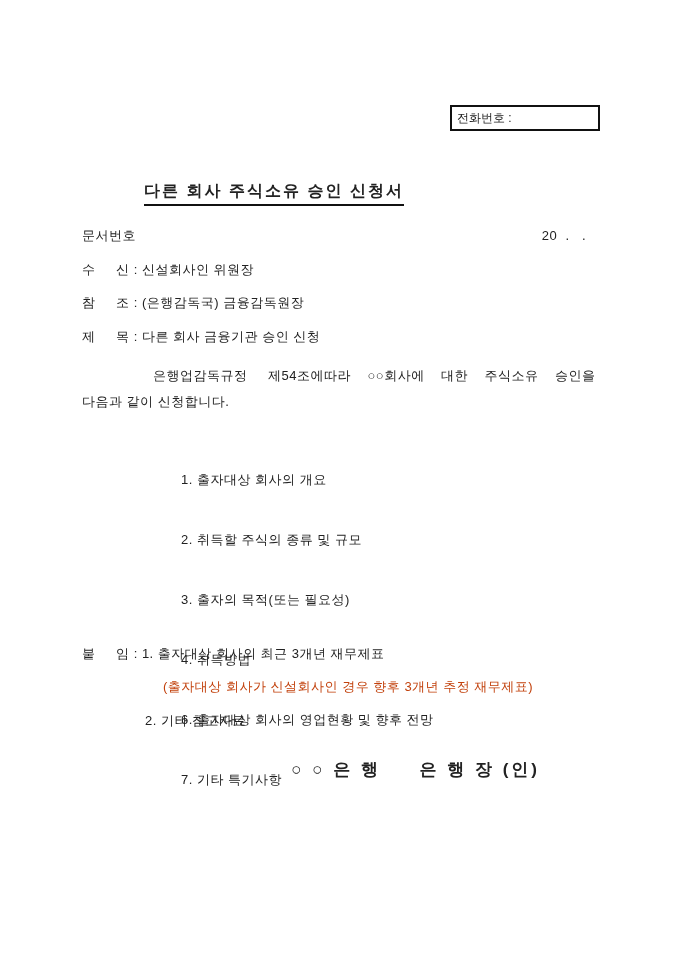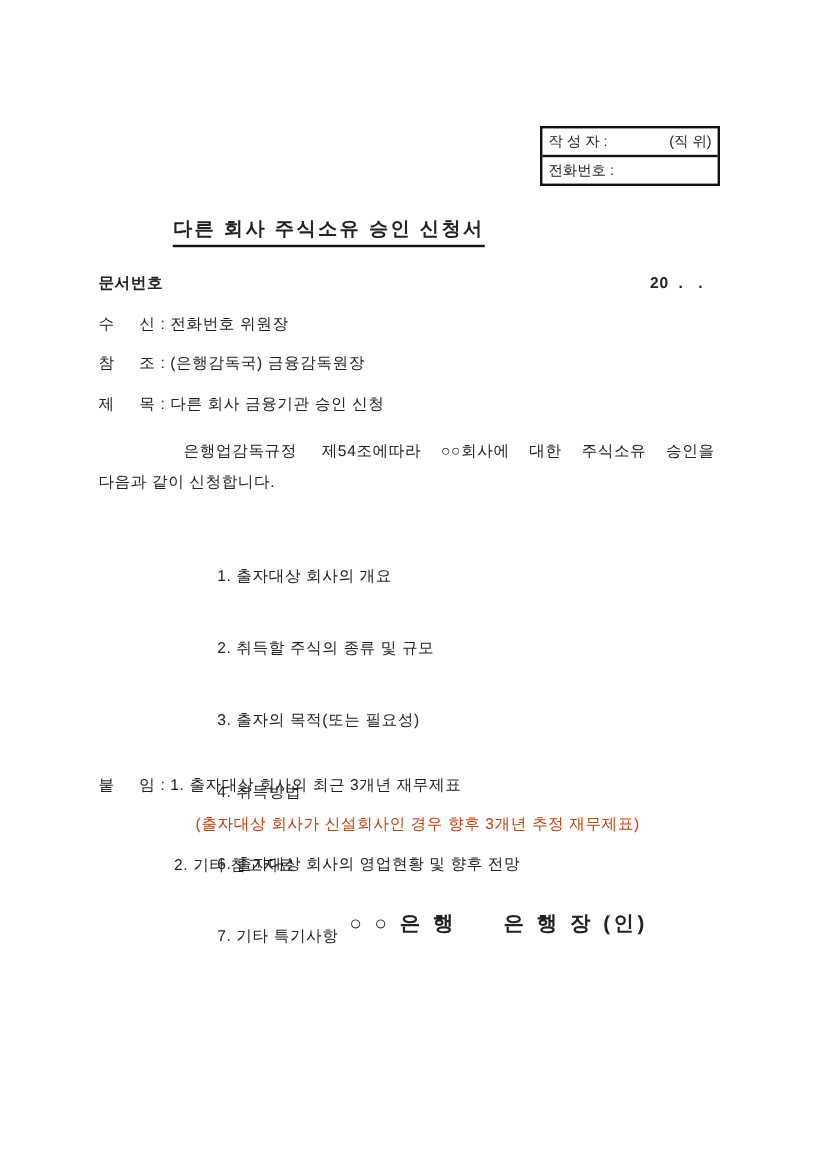--- a/index.html
+++ b/index.html
@@ -28,21 +28,21 @@
   
   .doc-title-wrap { position: absolute; top: 181px; left: 0; width: 548px; text-align: center; }
   .doc-title {
     display: inline-block; font-size: 16px; font-weight: bold; letter-spacing: 2px;
     border-bottom: 2px solid #111; padding-bottom: 2px; white-space: pre-wrap;
   }
 
   
   .doc-number-line {
     position: absolute; top: 228px; left: 82px; width: 518px;
-    display: flex; justify-content: space-between; font-weight: bold;
+    display: flex; justify-content: space-between;
   }
   .doc-number-line .date { padding-right: 14px; }
 
   .field-recipient { top: 262px; left: 82px; }
   .field-reference { top: 295px; left: 82px; }
   .field-subject   { top: 329px; left: 82px; }
 
   .body-line1 { top: 368px; left: 153px; }
   .body-line2 { top: 394px; left: 82px; }
 
@@ -56,39 +56,35 @@
   .signature-wrap { position: absolute; top: 758px; left: 0; width: 540px; text-align: right; }
   .signature {
     display: inline-block; font-size: 17px; font-weight: bold;
     letter-spacing: 3px; white-space: pre-wrap;
   }
 </style>
 </head>
 <body>
 
 <div class="writer-box">
-  <div class="row row1">
-    <span>작 성 자 :</span>
-    <span>(직 위)</span>
-  </div>
   <div class="row">
     <span>전화번호 :</span>
   </div>
 </div>
 
 <div class="doc-title-wrap">
   <span class="doc-title">다른 회사 주식소유 승인 신청서</span>
 </div>
 
 <div class="doc-number-line txt">
   <span>문서번호</span>
   <span class="date">20  .   .</span>
 </div>
 
-<div class="abs txt field-recipient">수     신 : 전화번호 위원장</div>
+<div class="abs txt field-recipient">수     신 : 신설회사인 위원장</div>
 <div class="abs txt field-reference">참     조 : (은행감독국) 금융감독원장</div>
 <div class="abs txt field-subject">제     목 : 다른 회사 금융기관 승인 신청</div>
 
 <div class="abs txt body-line1">은행업감독규정     제54조에따라    ○○회사에    대한    주식소유    승인을</div>
 <div class="abs txt body-line2">다음과 같이 신청합니다.</div>
 
 <div class="request-list txt">
   <div class="list-item">1. 출자대상 회사의 개요</div>
   <div class="list-item">2. 취득할 주식의 종류 및 규모</div>
   <div class="list-item">3. 출자의 목적(또는 필요성)</div>

